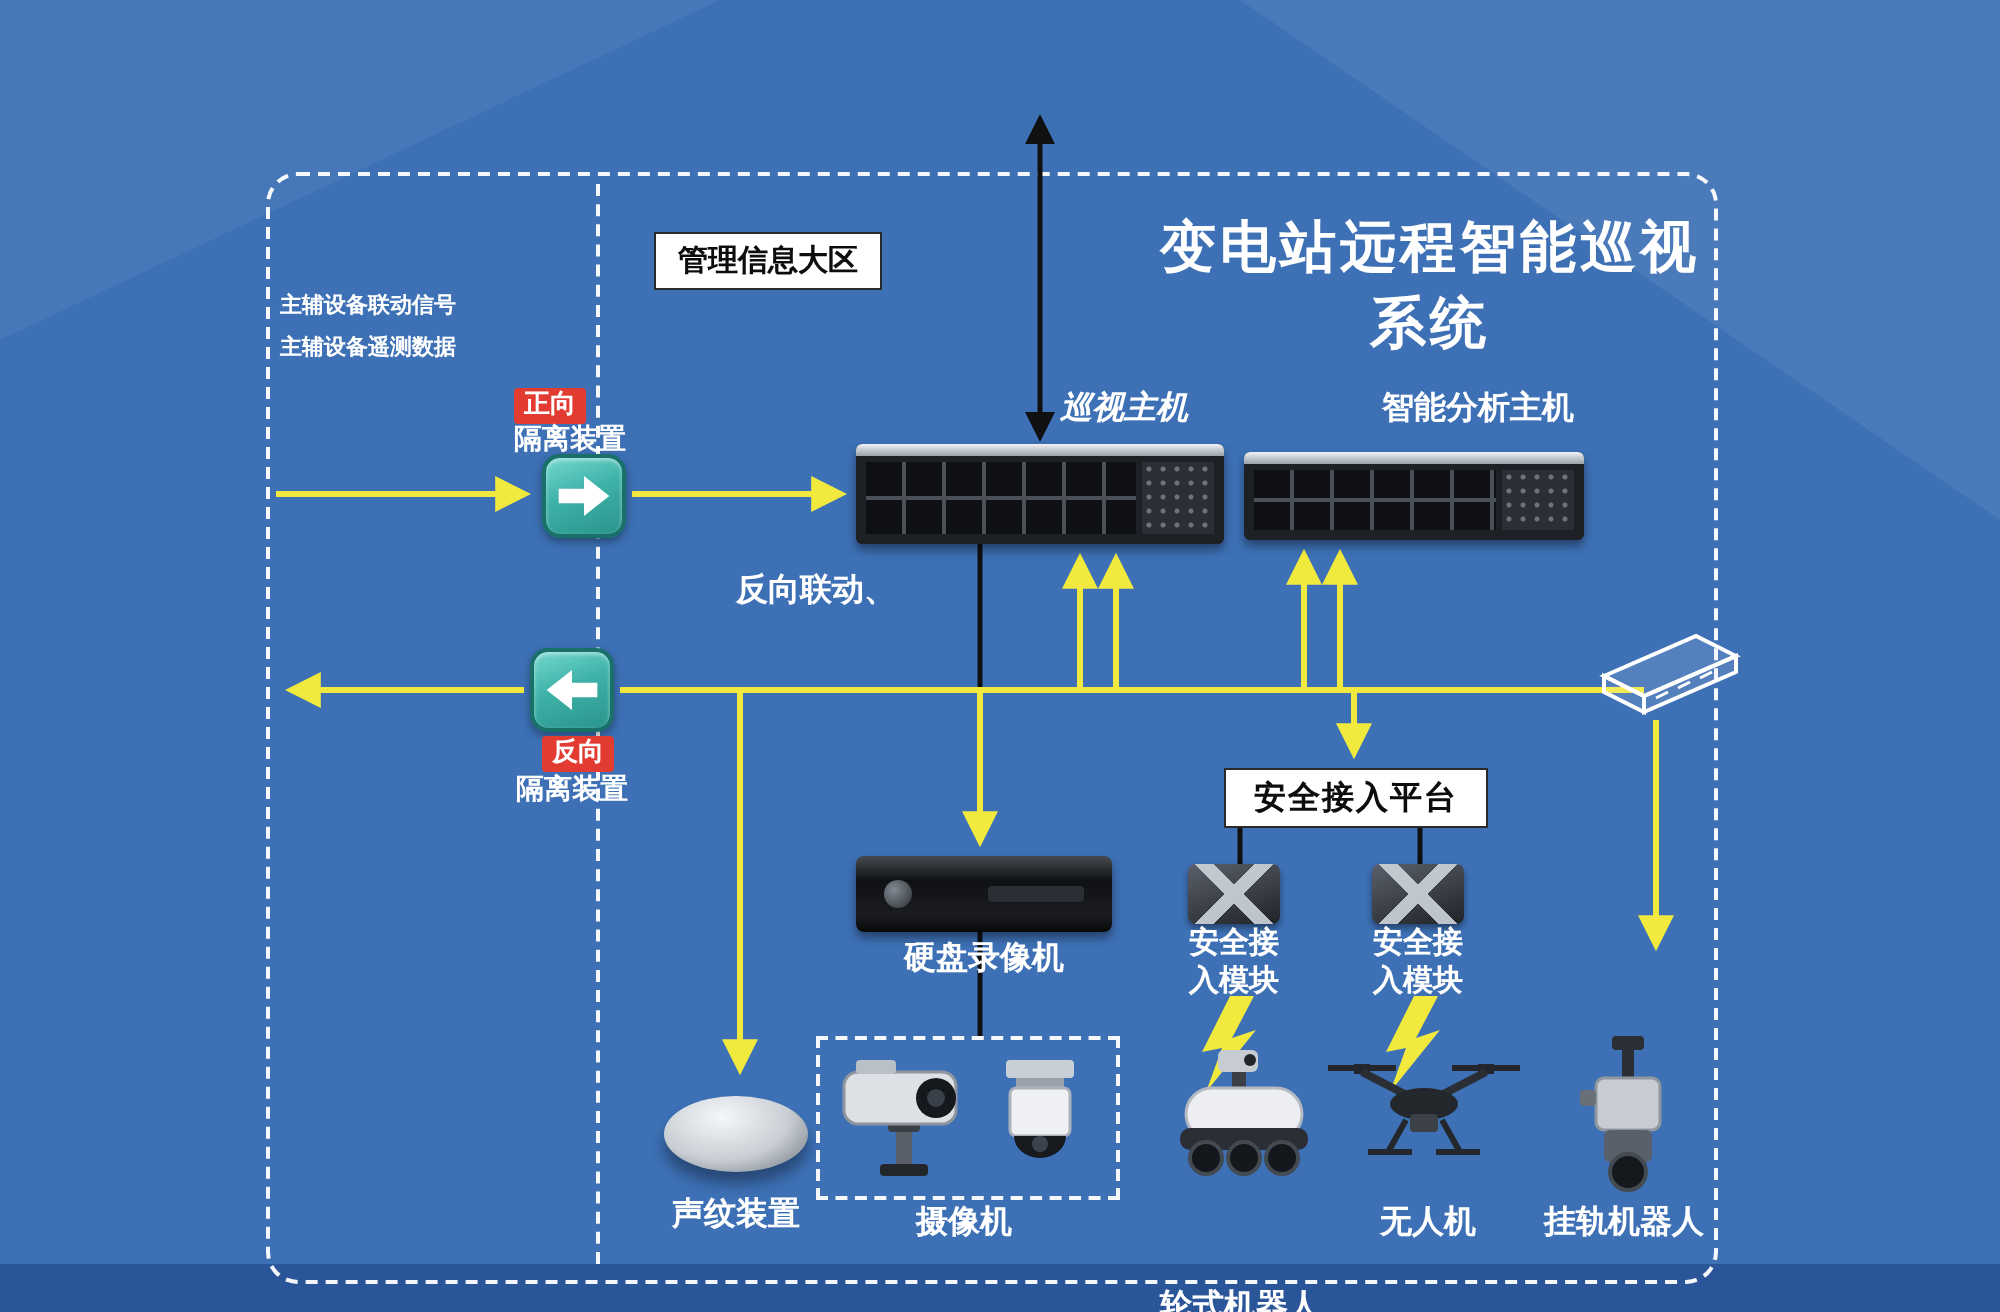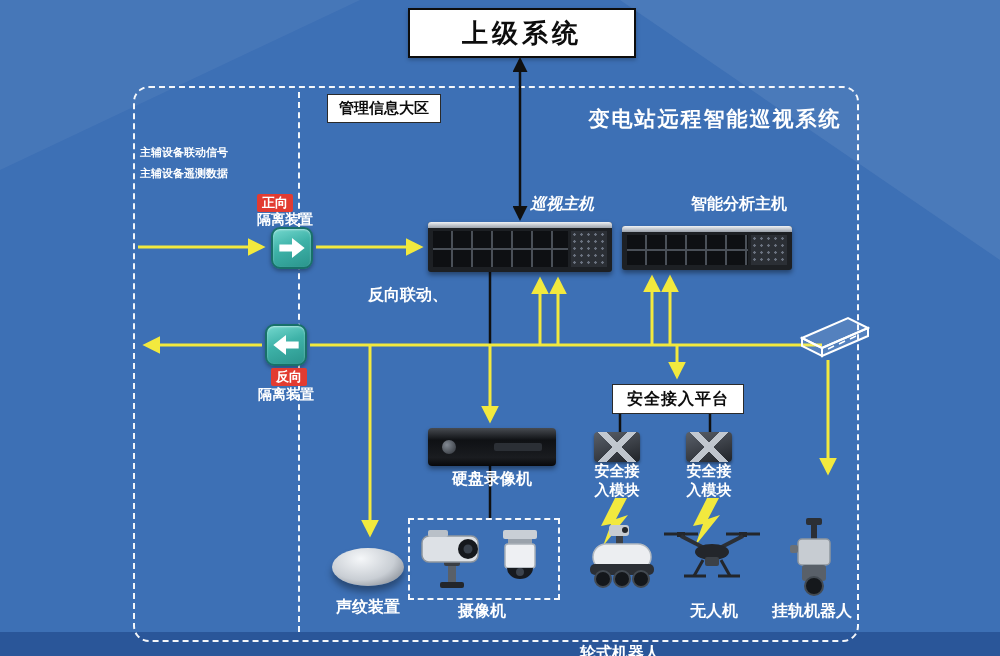--- a/index.html
+++ b/index.html
@@ -23,21 +23,21 @@
   
   .lbl{position:absolute;color:#fff;font-weight:700;font-size:16px;z-index:5;text-align:center;line-height:21px;}
   .lbl.small{font-size:11px;line-height:21px;text-align:left;}
   .white-box{
     position:absolute;background:#ffffff;color:#0d0d0d;font-weight:700;
     display:flex;align-items:center;justify-content:center;z-index:5;
   }
   .big-box{font-size:26px;letter-spacing:4px;border:2px solid #0d0d0d;box-shadow:0 2px 4px rgba(0,0,0,.25);}
   .tag-box{font-size:15px;border:1px solid #2a2a2a;}
   .plat-box{font-size:16px;border:1px solid #2a2a2a;letter-spacing:1px;}
-  .sys-title{position:absolute;color:#fff;font-weight:700;font-size:21px;letter-spacing:2px;z-index:5;text-align:center;}
+  .sys-title{position:absolute;color:#fff;font-weight:700;font-size:28px;letter-spacing:2px;z-index:5;text-align:center;}
   .red-tag{
     position:absolute;background:#e23b31;color:#fff;font-size:13px;font-weight:700;
     padding:0 5px;line-height:18px;z-index:6;border-radius:2px;
   }
   .iso-name{position:absolute;color:#fff;font-weight:700;font-size:14px;z-index:6;white-space:nowrap;}
   .iso-icon{
     position:absolute;width:42px;height:42px;border-radius:9px;z-index:4;
     background:linear-gradient(160deg,#74d8ce 0%,#3eb2a8 45%,#2a948c 100%);
     border:2px solid #187069;box-shadow:0 2px 4px rgba(0,0,0,.35), inset 0 1px 2px rgba(255,255,255,.5);
     display:flex;align-items:center;justify-content:center;box-sizing:border-box;
@@ -133,25 +133,22 @@
       <polygon points="822,348 868,328 868,336 822,356"></polygon>
       <polygon points="802,338 822,348 822,356 802,346"></polygon>
       <g stroke-width="1.5">
         <line x1="828" y1="349" x2="834" y2="346"></line>
         <line x1="839" y1="344" x2="845" y2="341"></line>
         <line x1="850" y1="339" x2="856" y2="336"></line>
       </g>
     </g>
   </svg>
 
-  <div class="white-box big-box" style="left:408px;top:8px;width:224px;height:46px;">
-    <span>上级系统</span>
-  </div>
-
-  <div class="white-box tag-box" style="left:327px;top:94px;width:112px;height:27px;">
+
+  <div class="white-box tag-box" style="left:327px;top:116px;width:112px;height:27px;">
     <span>管理信息大区</span>
   </div>
   <div class="sys-title" style="left:572px;top:105px;width:286px;">变电站远程智能巡视系统</div>
 
   <div class="lbl small" style="left:140px;top:142px;width:160px;">主辅设备联动信号</div>
   <div class="lbl small" style="left:140px;top:163px;width:160px;">主辅设备遥测数据</div>
 
   <div class="red-tag" style="left:257px;top:194px;">正向</div>
   <div class="iso-name" style="left:257px;top:211px;">隔离装置</div>
   <div class="iso-icon" style="left:271px;top:227px;">

